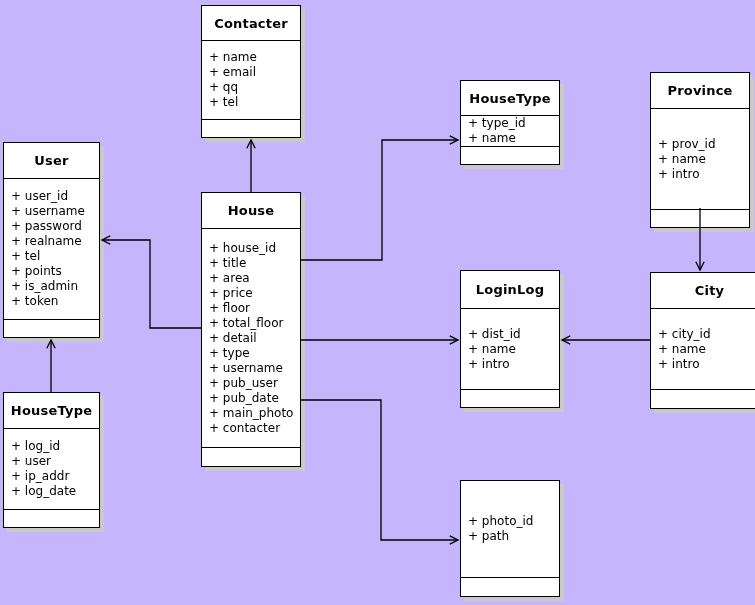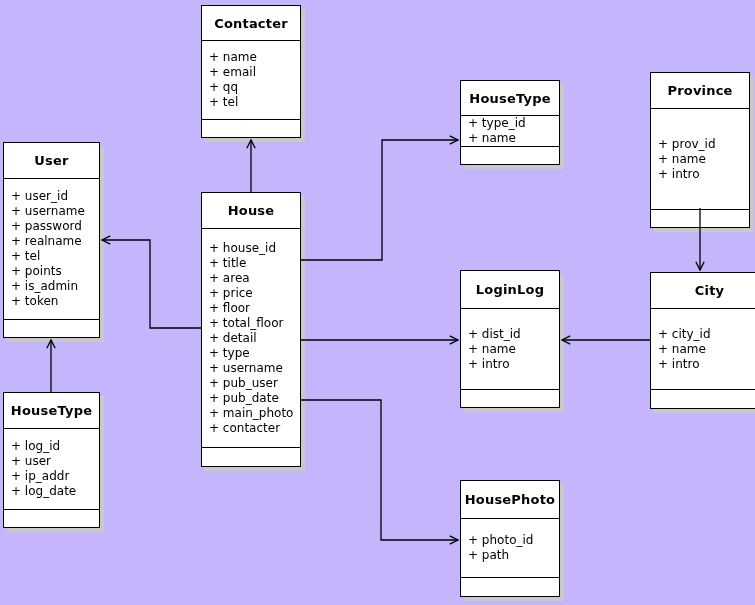--- a/index.html
+++ b/index.html
@@ -153,21 +153,20 @@
         <div class="e-title" style="height: 36px;">HouseType</div>
         <div class="e-fields">
           <div class="e-field">+ log_id</div>
           <div class="e-field">+ user</div>
           <div class="e-field">+ ip_addr</div>
           <div class="e-field">+ log_date</div>
         </div>
         <div class="e-footer" style="height: 17px;"></div>
       </div>
       <div class="entity" style="left: 460px; top: 480px; width: 100px; height: 117px;">
-        <div class="e-title" style="height: 38px;">HousePhoto</div>
         <div class="e-fields">
           <div class="e-field">+ photo_id</div>
           <div class="e-field">+ path</div>
         </div>
         <div class="e-footer" style="height: 18px;"></div>
       </div>
     </div>
   <svg id="connector-layer" viewBox="0 0 755 605" xmlns="http://www.w3.org/2000/svg">
     <defs>
       <marker id="arrow" viewBox="0 0 10 10" refX="8.5" refY="5" markerWidth="11" markerHeight="11" orient="auto" markerUnits="userSpaceOnUse">

